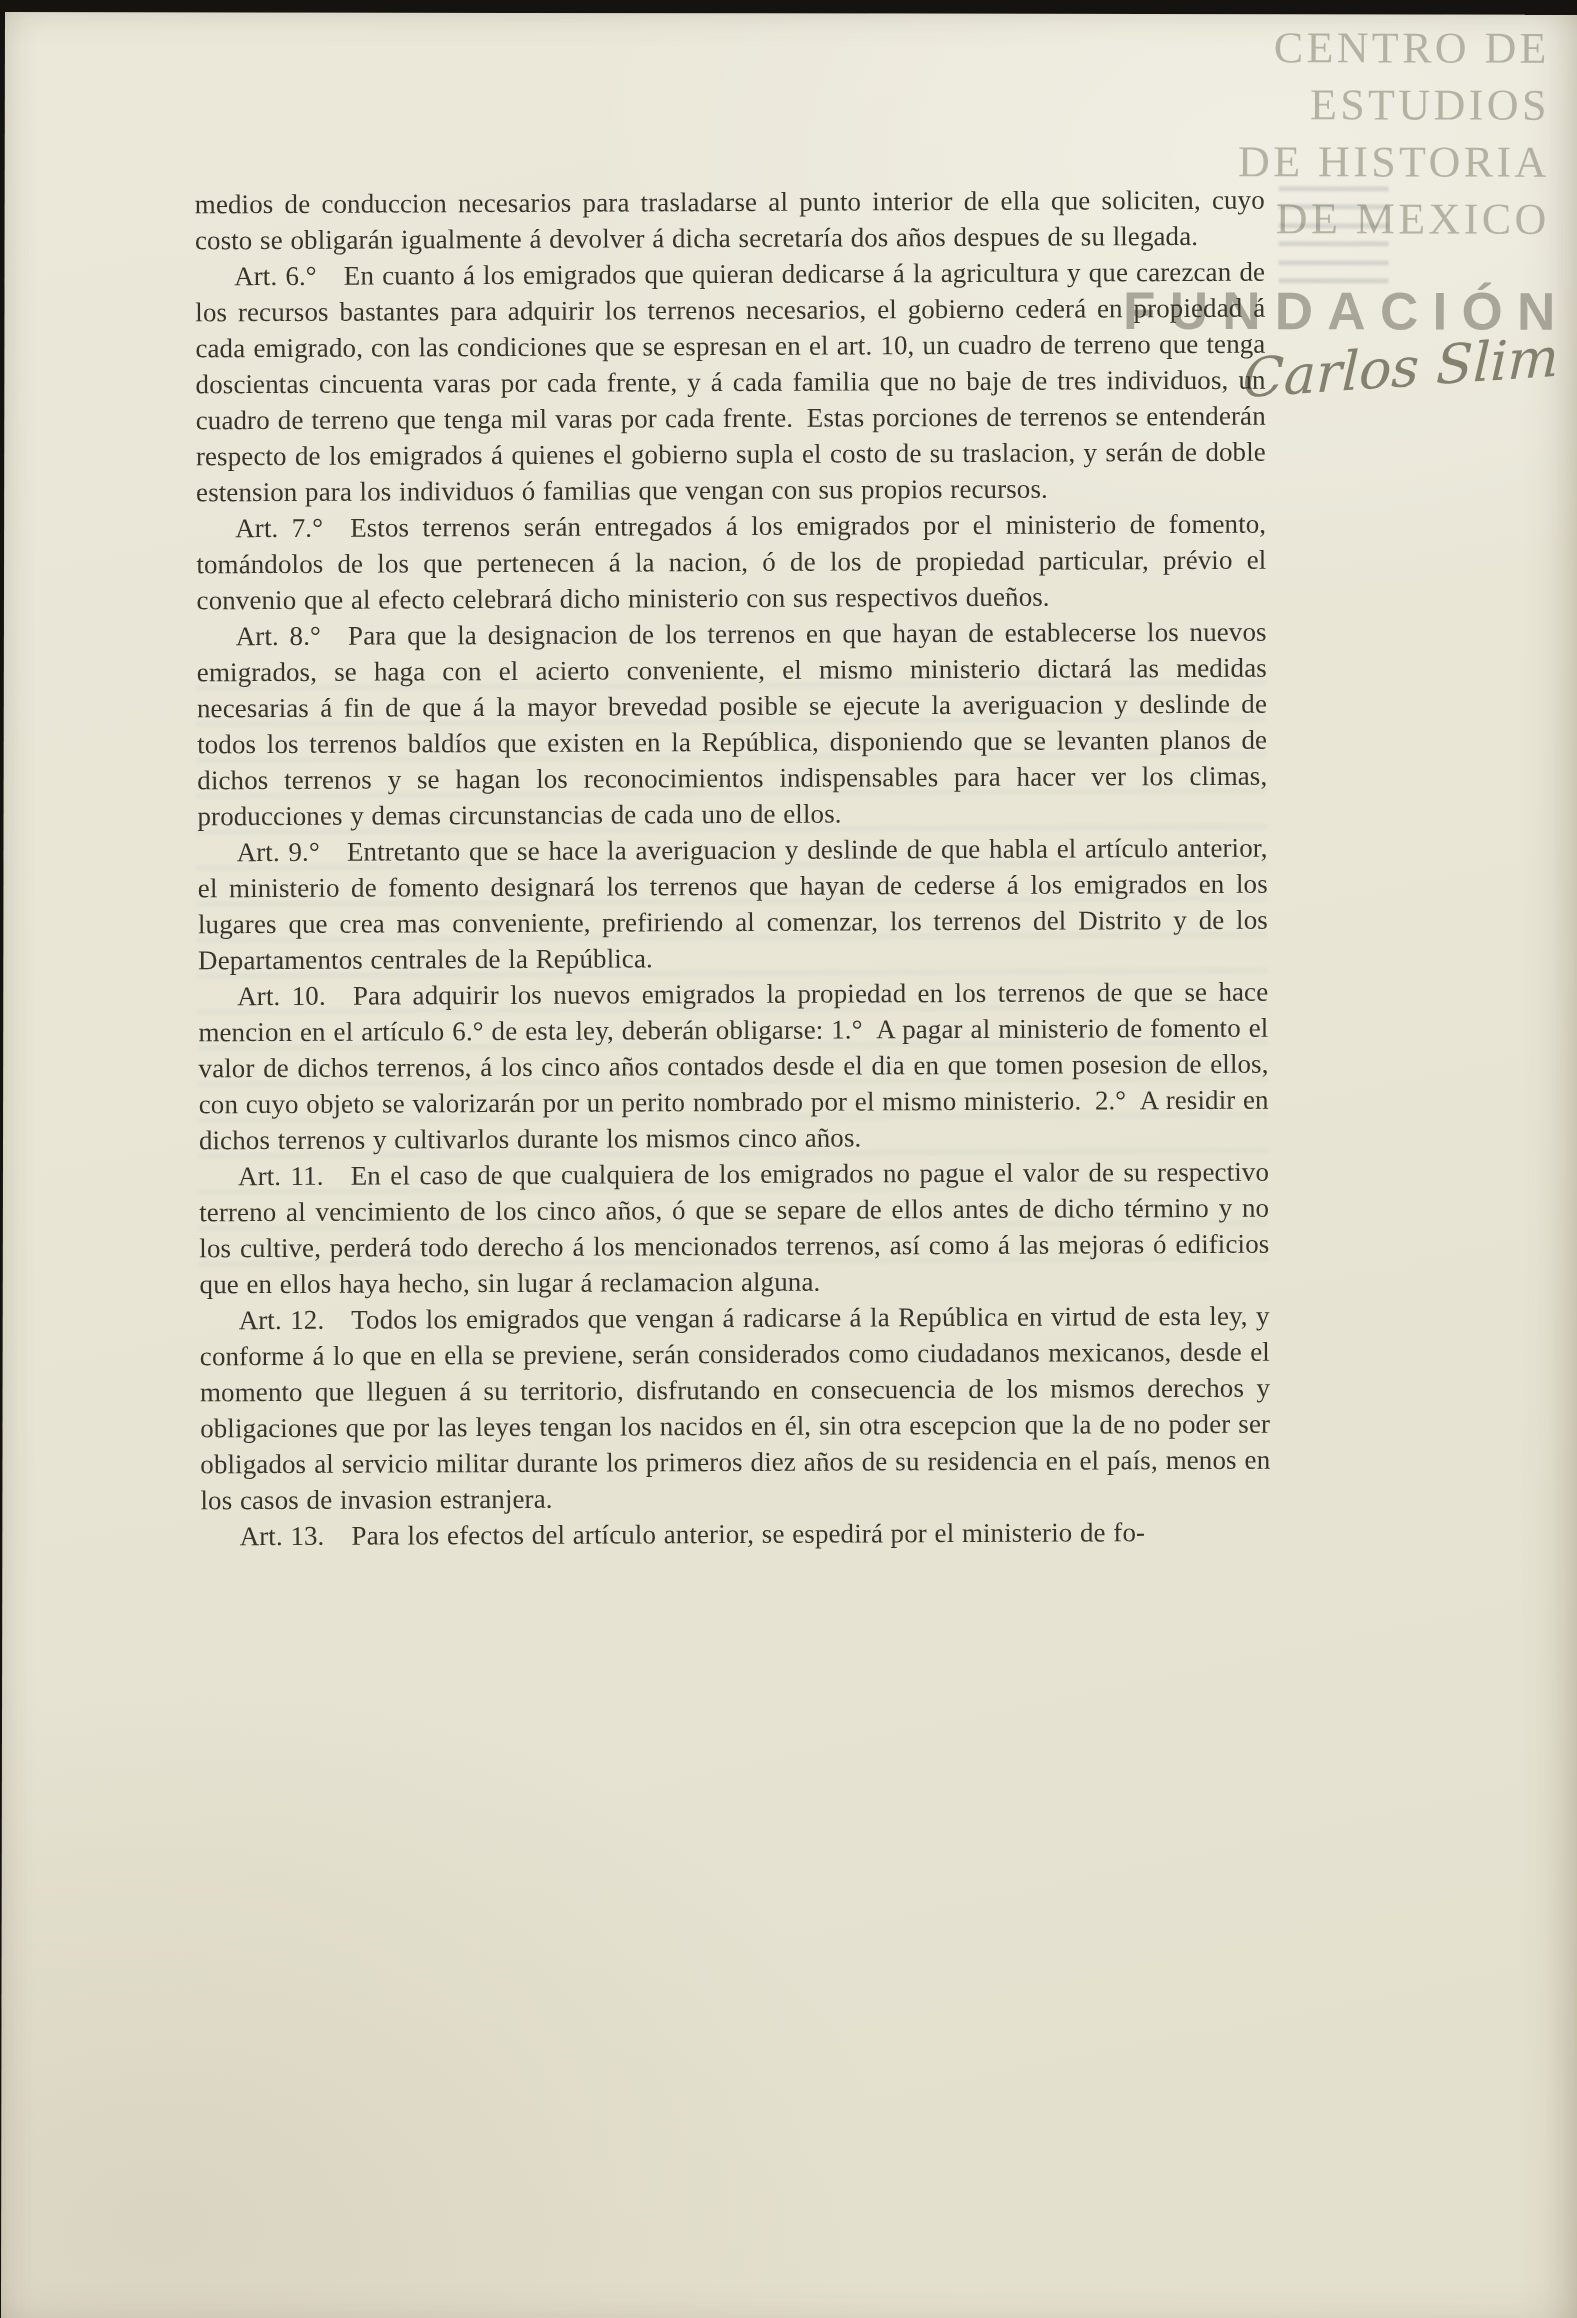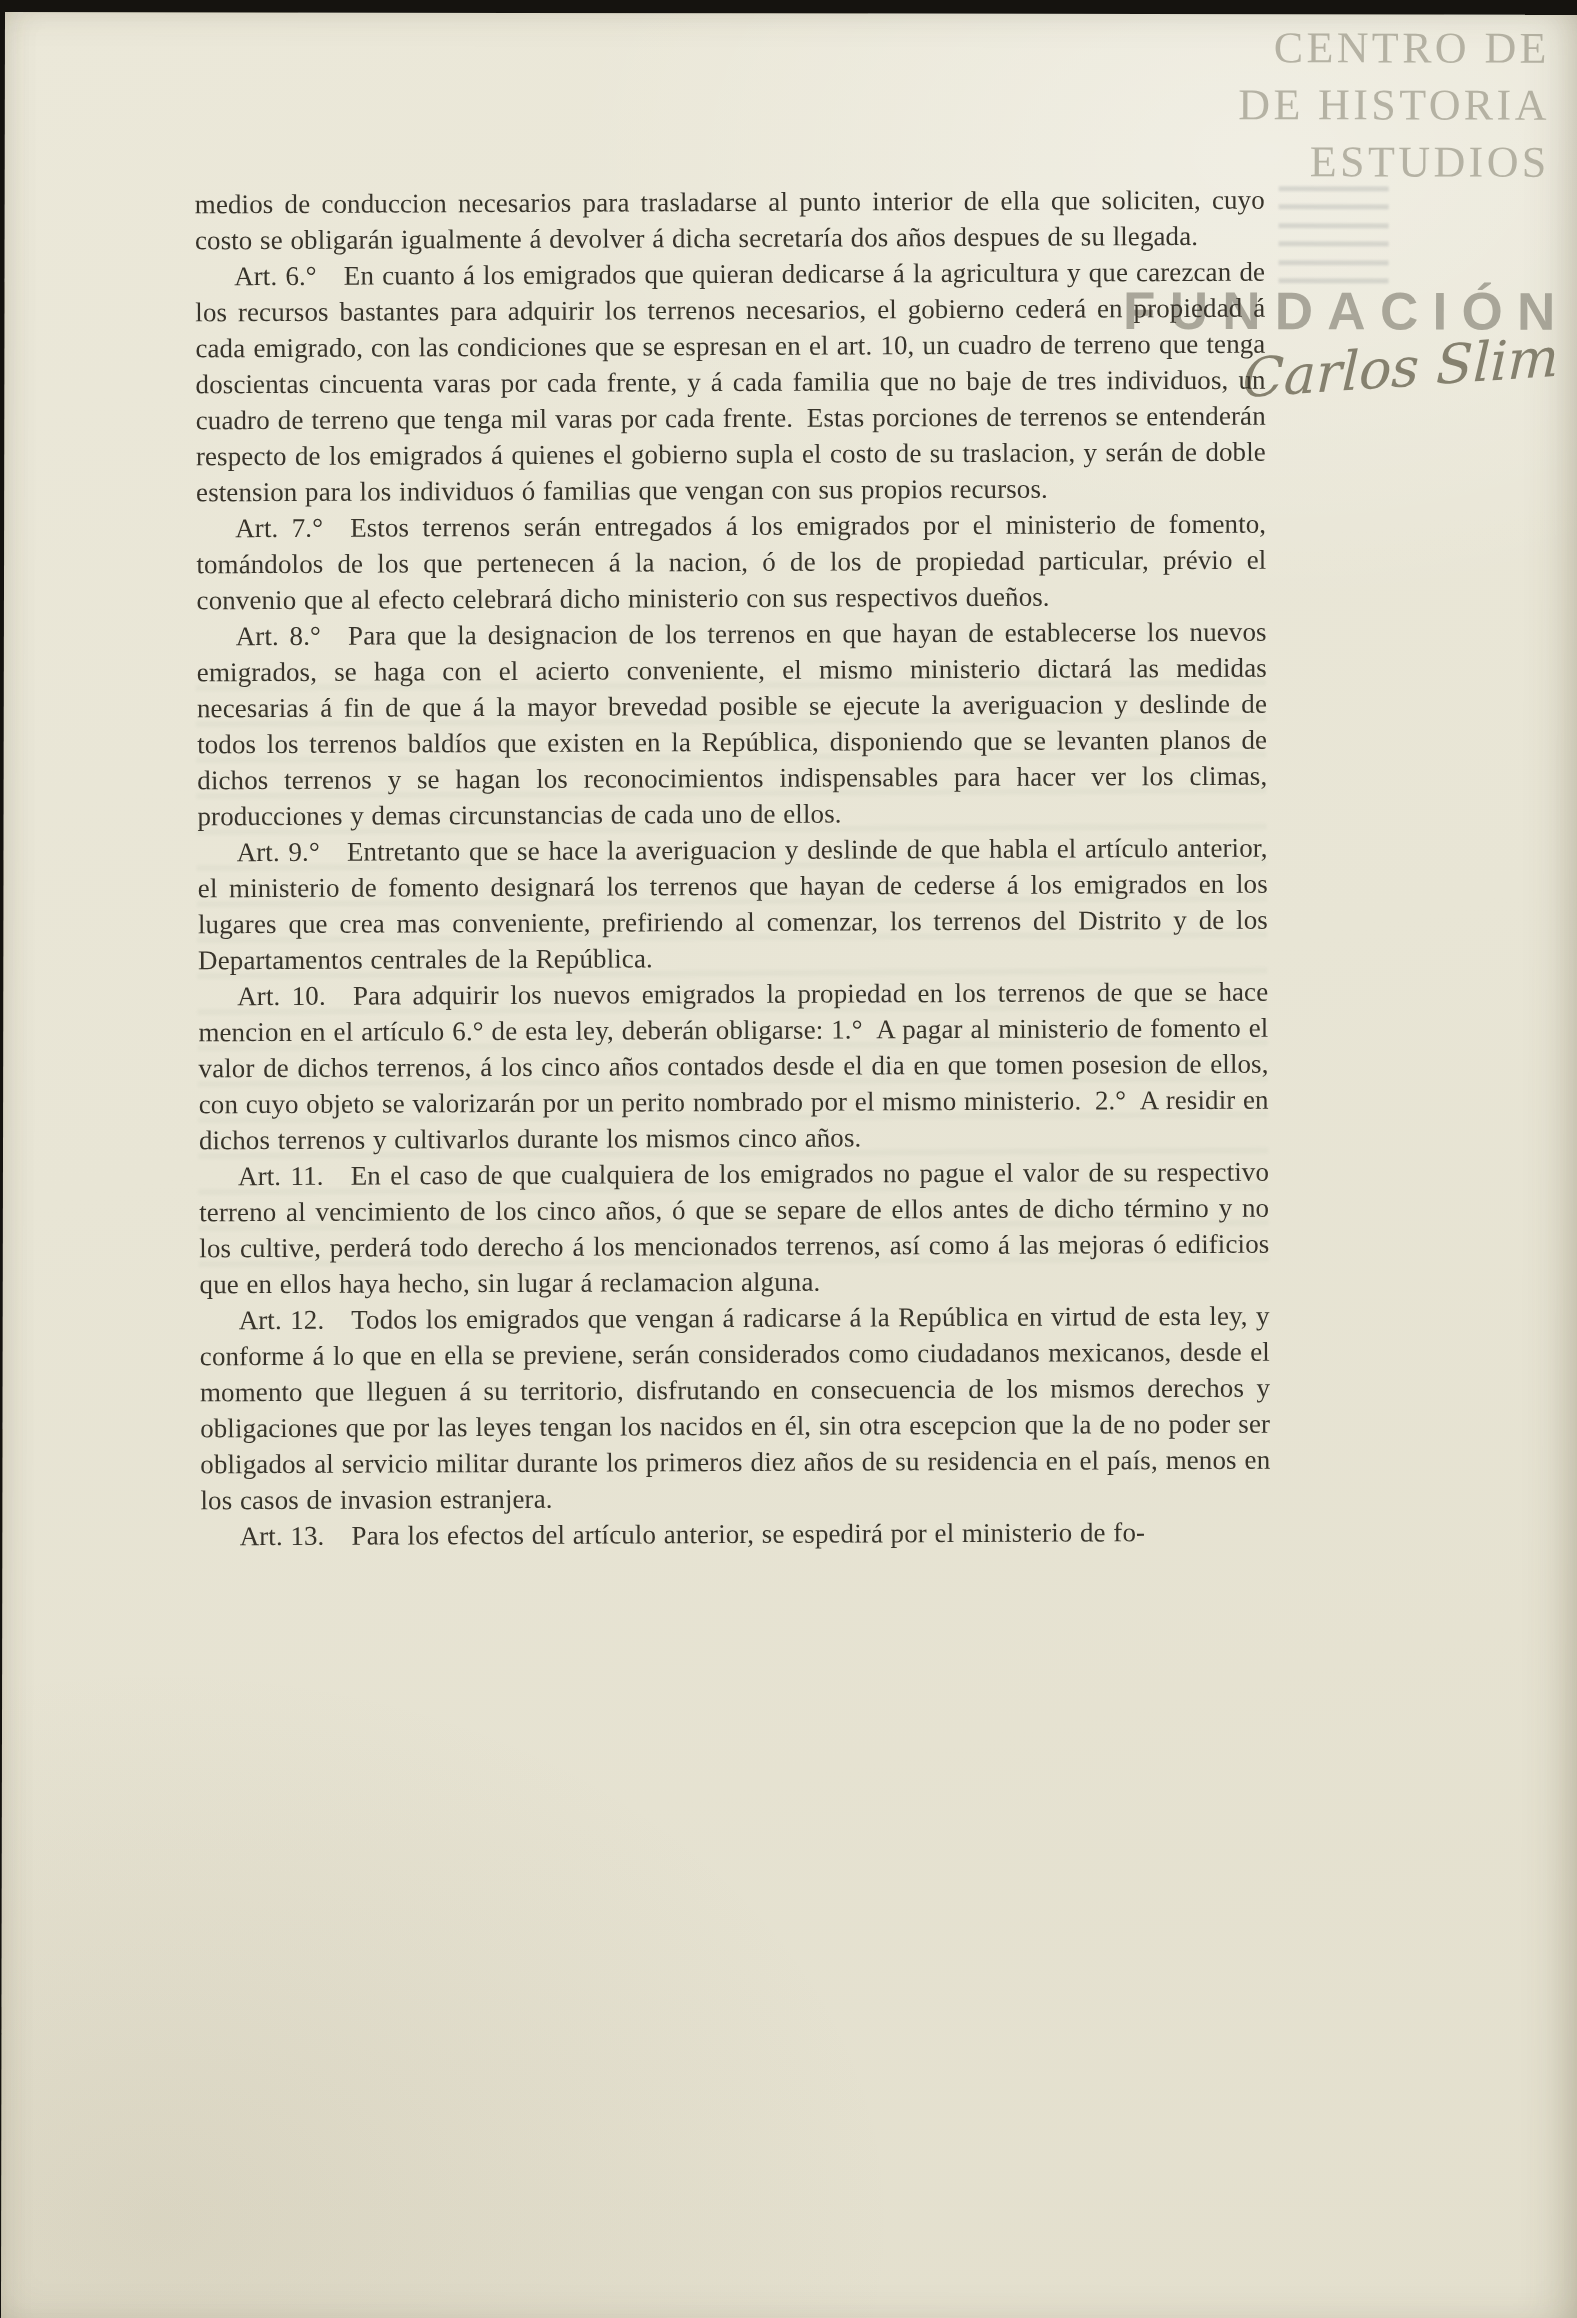--- a/index.html
+++ b/index.html
@@ -104,22 +104,23 @@
   .text p.indent { text-indent: 39px; }
 </style>
 </head>
 <body>
 
 <div class="scan">
   <div class="paper">
 
     <div class="wm">
       <div>CENTRO DE</div>
+      <div>ESTUDIOS</div>
       <div>DE HISTORIA</div>
-      <div>ESTUDIOS</div>
+      <div>DE MEXICO</div>
     </div>
 
     <div class="stamp"></div>
 
     <div class="fund">FUNDACIÓN</div>
 
     <div class="sig">Carlos Slim</div>
 
     <div class="showthrough"></div>
 

